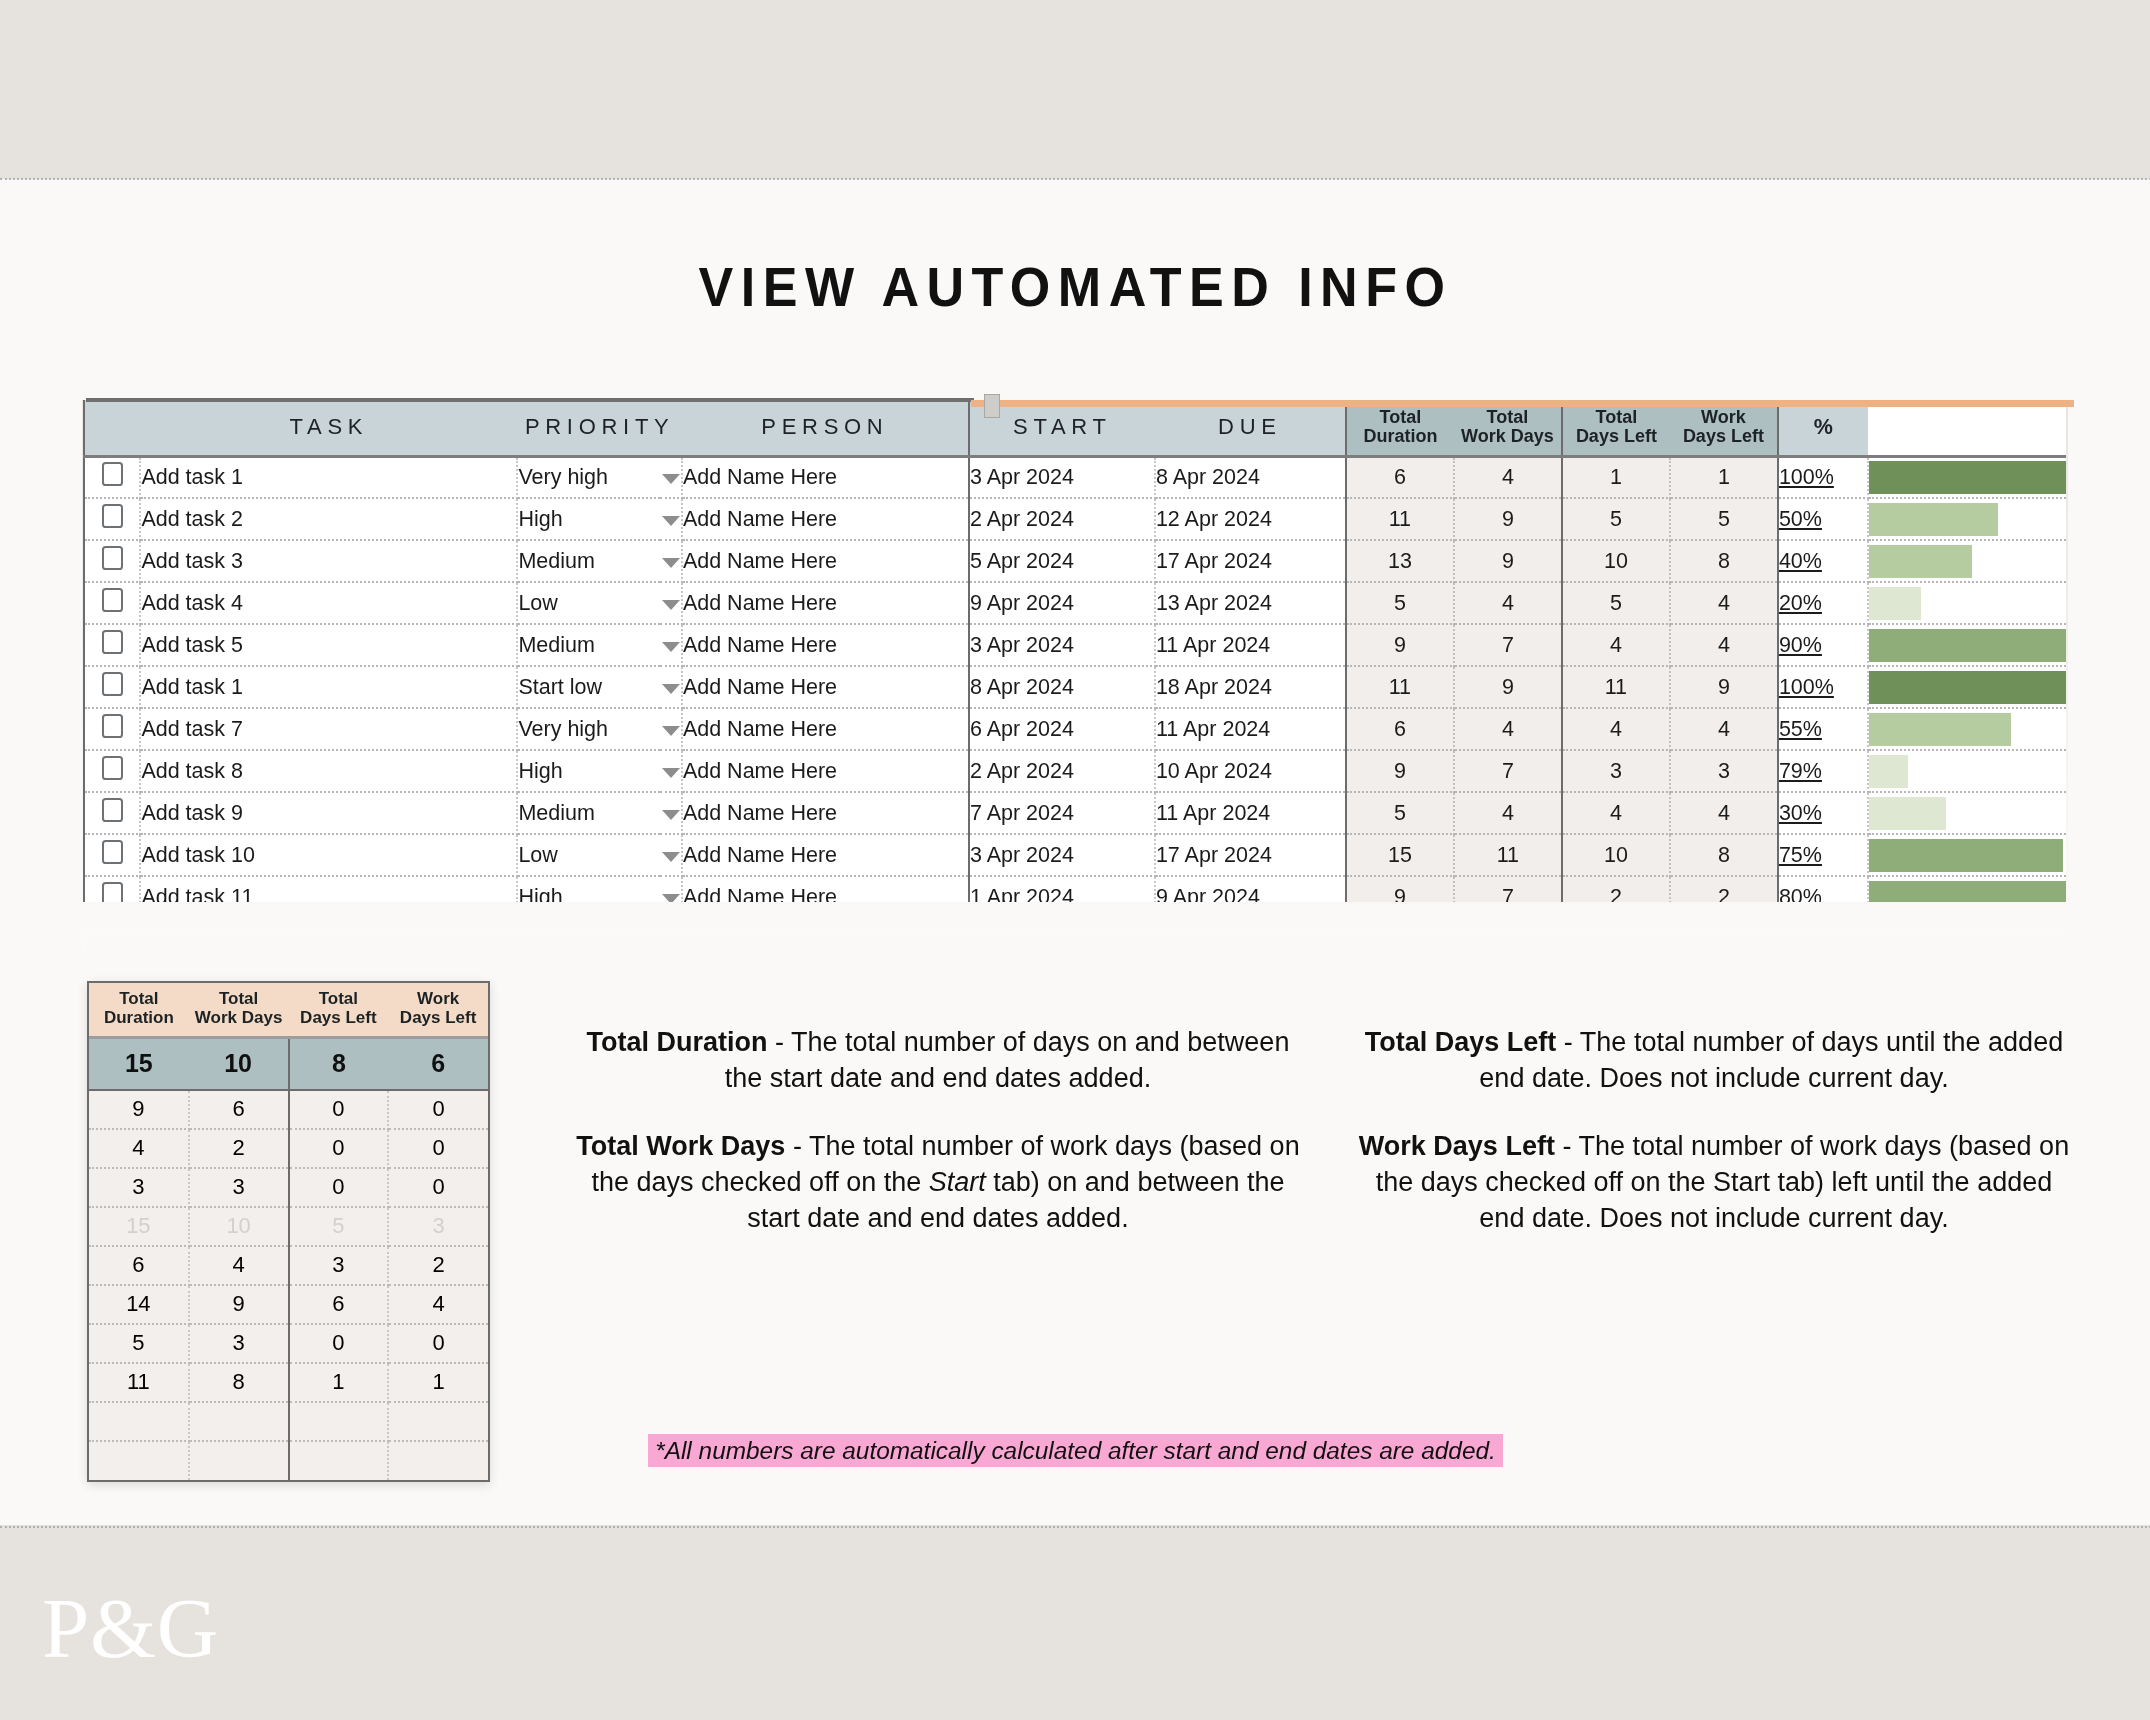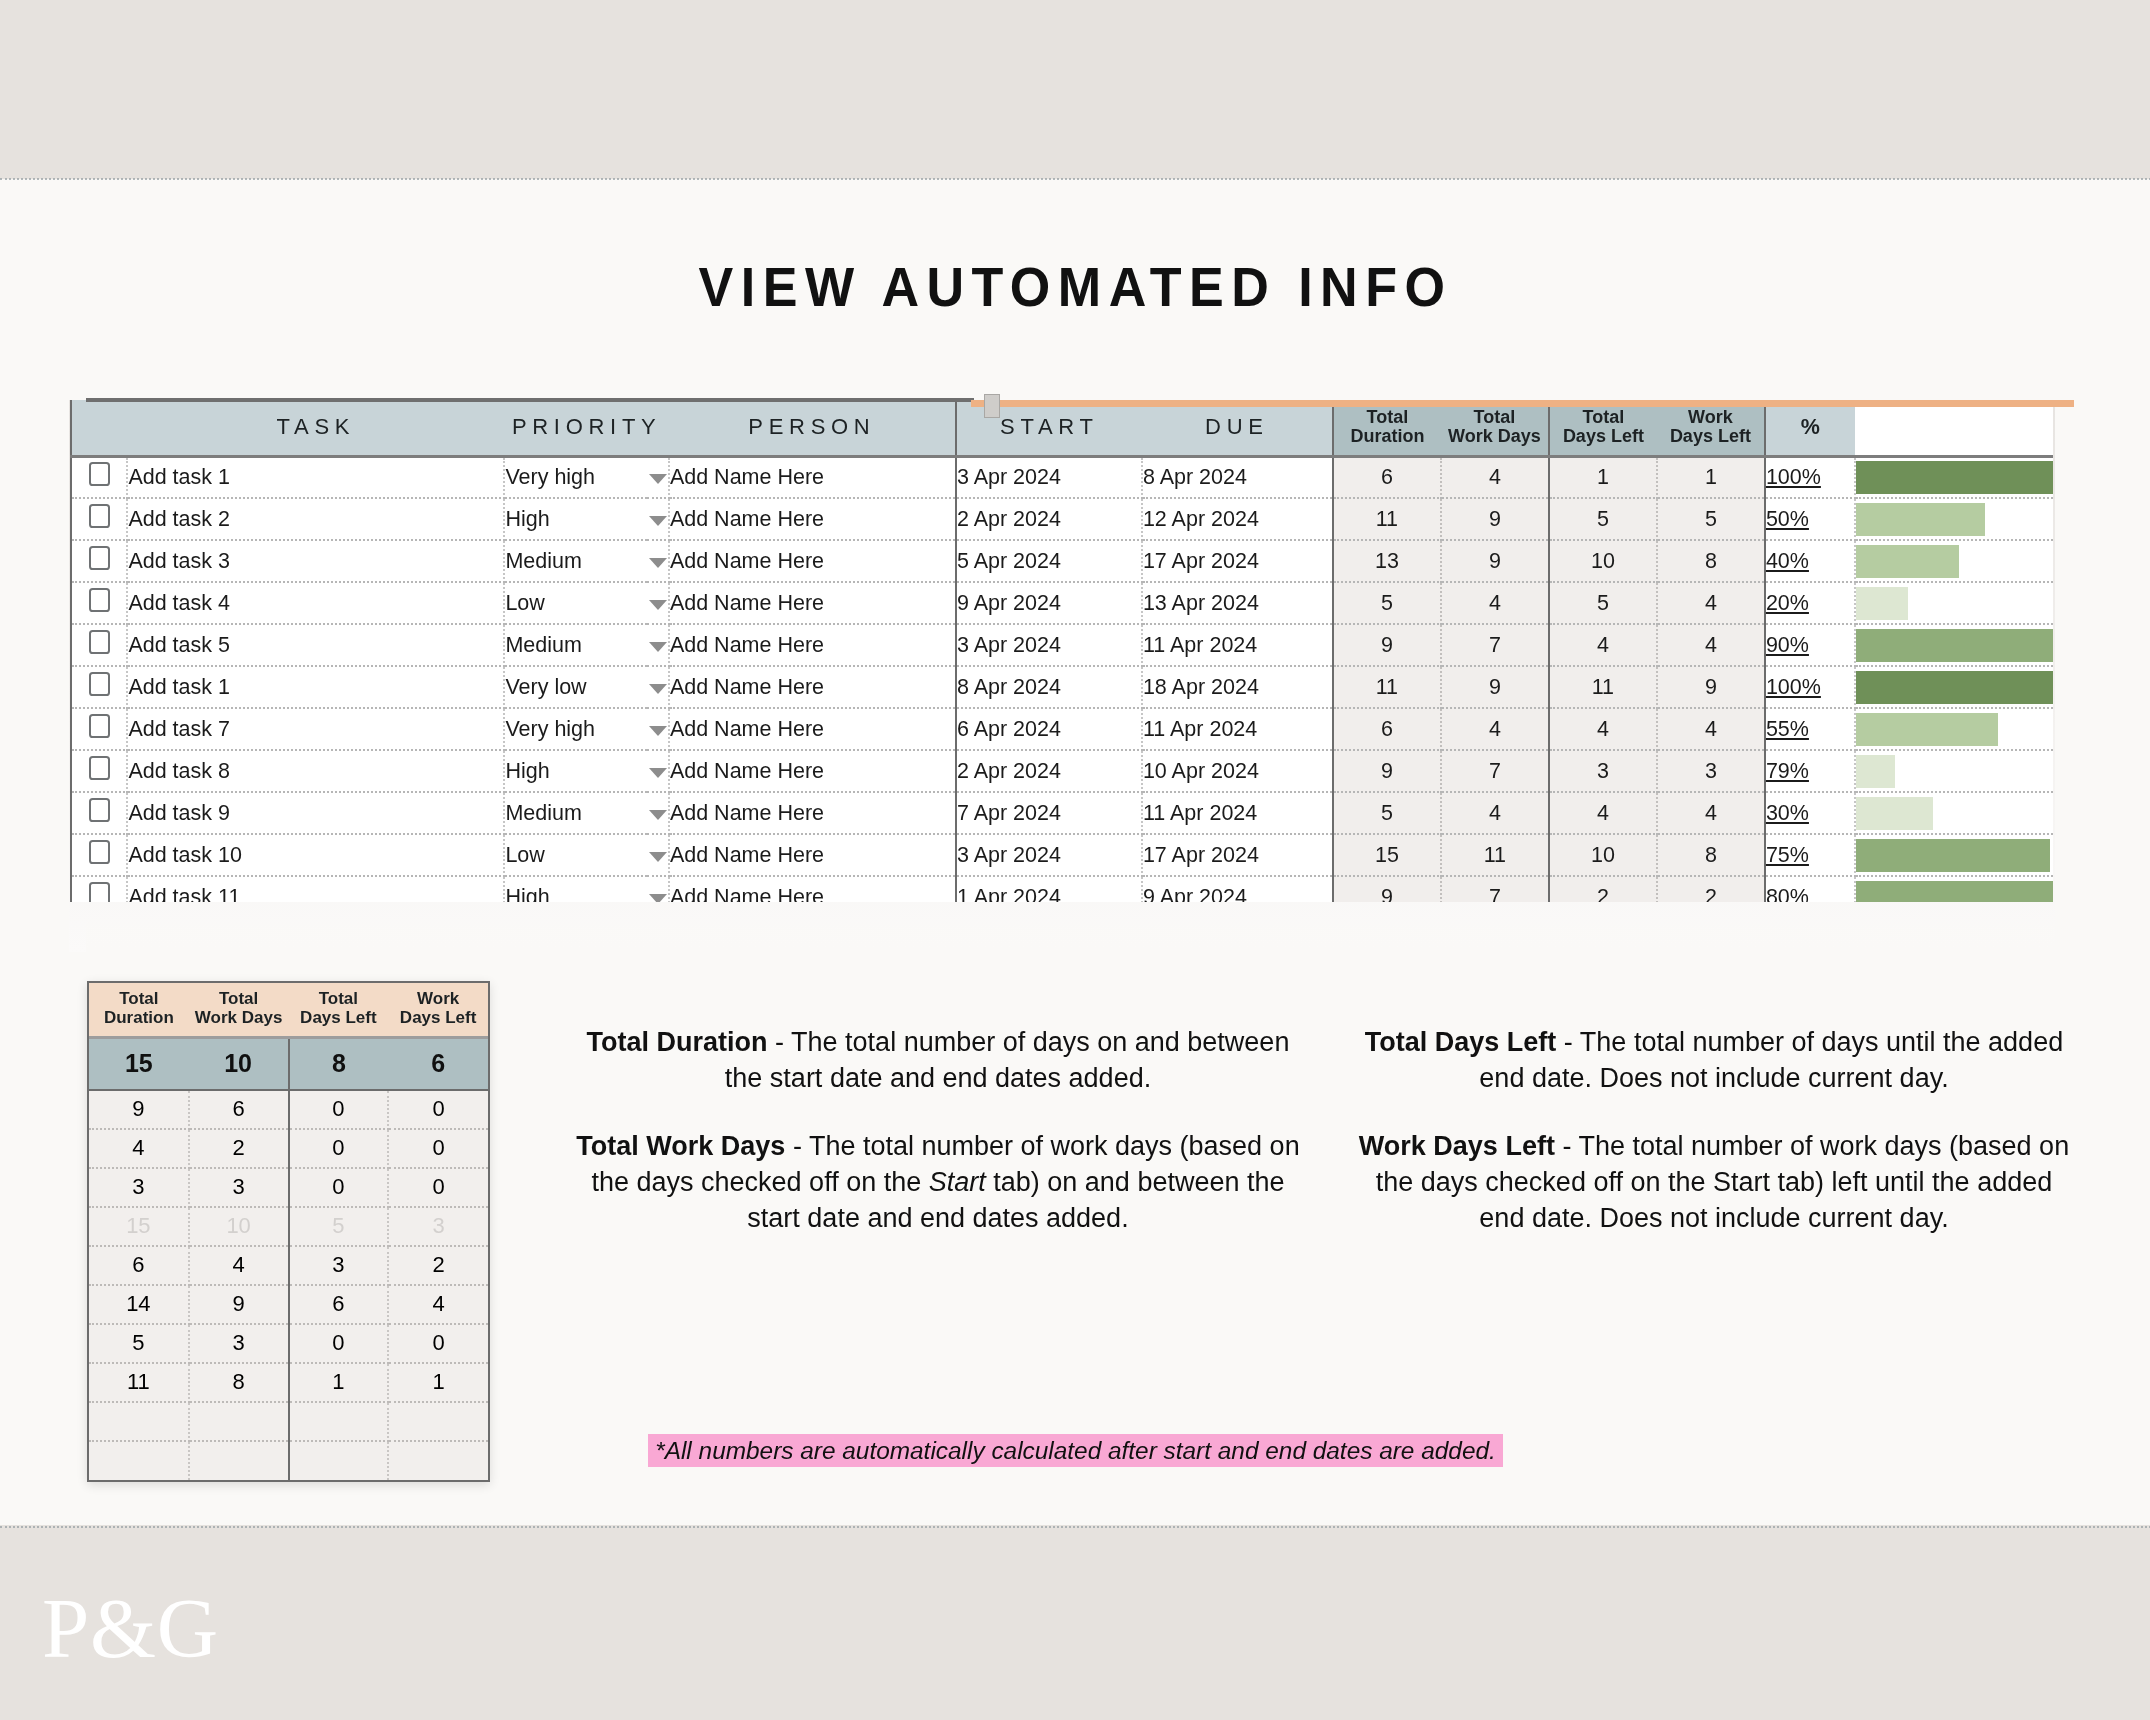--- a/index.html
+++ b/index.html
@@ -38,21 +38,21 @@
     font-weight: 700;
     letter-spacing: 8px;
     color: #111;
     font-family: "Liberation Sans", sans-serif;
     transform: scaleX(.93);
   }
 
   
   #sheet-wrap {
     position: absolute;
-    left: 69px;
+    left: 82px;
     top: 400px;
     width: 1986px;
     height: 552px;
     overflow: hidden;
   }
   #sheet-shadow {
     position: absolute;
     left: 0; top: 0;
     width: 1986px; height: 552px;
     background: linear-gradient(180deg,#e7e4e1 0%, #f3f1ef 55%, #fbfaf9 100%);
@@ -439,21 +439,21 @@
             <td class="pct">90%</td>
             <td class="bar">
               <div class="barbox">
                 <div class="barfill" style="width:85.5%;background:#8fad79"></div>
               </div>
             </td>
           </tr>
           <tr>
             <td class="check seg-left"><span class="chk"></span></td>
             <td class="task">Add task 1</td>
-            <td class="prio">Very low</td>
+            <td class="prio">Start low</td>
             <td class="caret"><span class="caret-gl"></span></td>
             <td class="person">Add Name Here</td>
             <td class="start seg-left">8 Apr 2024</td>
             <td class="due">18 Apr 2024</td>
             <td class="num">11</td>
             <td class="num lastseg">9</td>
             <td class="num">11</td>
             <td class="num lastseg">9</td>
             <td class="pct">100%</td>
             <td class="bar">

